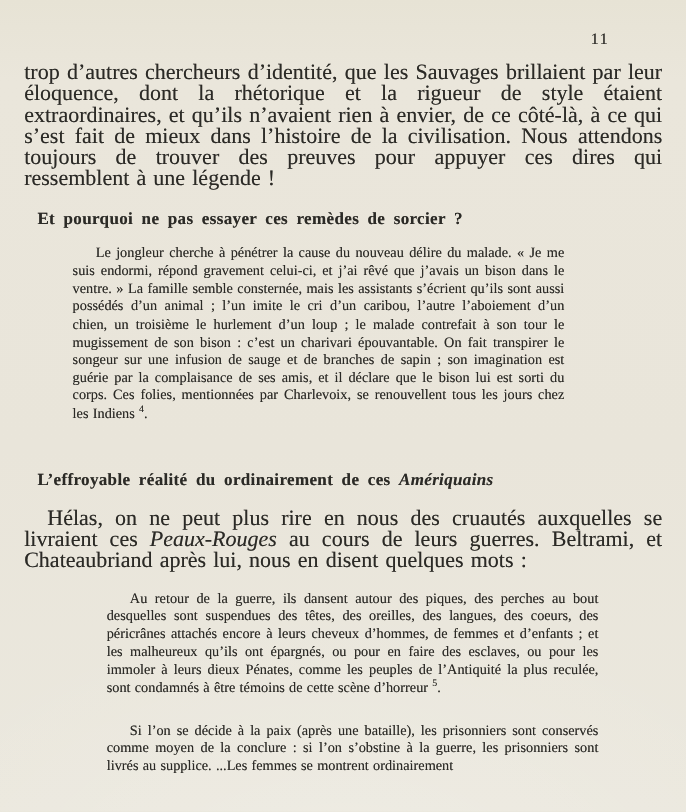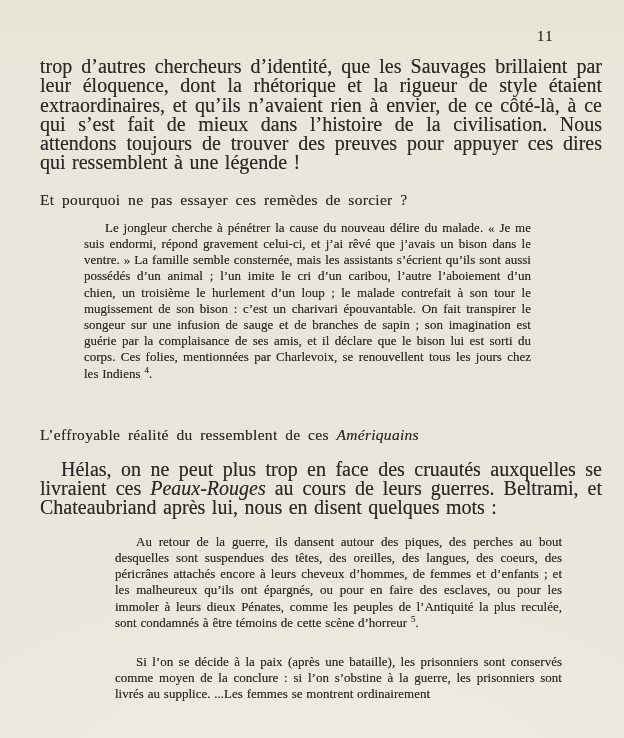--- a/index.html
+++ b/index.html
@@ -12,45 +12,45 @@
     position: relative;
     width: 624px;
     height: 738px;
     box-sizing: border-box;
     overflow: hidden;
     background:
       radial-gradient(ellipse 120% 60% at 50% 110%, rgba(255,255,255,0.18), rgba(255,255,255,0) 60%),
       linear-gradient(180deg, #e7e3d5 0%, #eae6db 10%, #e9e5da 55%, #ebe8de 100%);
     font-family: "Liberation Serif", "DejaVu Serif", serif;
     color: #2b2a26;
-    padding: 57px 22px 0 40px;
+    padding: 57px 22px 0 22px;
     text-shadow: 0 0 0.5px rgba(43,42,38,0.55);
   }
   .page-number {
     position: absolute;
     left: 537px;
     top: 28px;
     font-size: 14.5px;
     letter-spacing: 1.5px;
   }
   .para {
     font-size: 20px;
     line-height: 19.3px;
     text-align: justify;
     word-spacing: 1.5px;
     margin: 0;
   }
   .para.indented { text-indent: 21px; }
   .heading {
     font-size: 15.5px;
-    font-weight: normal;
+    font-weight: bold;
     word-spacing: 3.5px;
     letter-spacing: 0.3px;
     line-height: 20px;
-    margin: 0;
+    margin: 12px;
   }
   .heading-1 { margin-top: 17px; }
   .heading-2 { margin-top: 43px; }
   .quote {
     margin: 0 0 0 75px;
     width: 447px;
     font-size: 13px;
     line-height: 16.2px;
     text-align: justify;
     text-indent: 21px;
@@ -73,21 +73,21 @@
 <div class="page">
 
   <div class="page-number">11</div>
 
   <p class="para para-1">trop d’autres chercheurs d’identité, que les Sauvages brillaient par leur éloquence, dont la rhétorique et la rigueur de style étaient extraordinaires, et qu’ils n’avaient rien à envier, de ce côté-là, à ce qui s’est fait de mieux dans l’histoire de la civilisation. Nous attendons toujours de trouver des preuves pour appuyer ces dires qui ressemblent à une légende !</p>
 
   <h2 class="heading heading-1">Et pourquoi ne pas essayer ces remèdes de sorcier ?</h2>
 
   <p class="quote quote-1"><span>Le jongleur cherche à pénétrer la cause du nouveau délire du malade. « Je me suis endormi, répond gravement celui-ci, et j’ai rêvé que j’avais un bison dans le ventre. » La famille semble consternée, mais les assistants s’écrient qu’ils sont aussi possédés d’un animal ; l’un imite le cri d’un caribou, l’autre l’aboiement d’un chien, un troisième le hurlement d’un loup ; le malade contrefait à son tour le mugissement de son bison : c’est un charivari épouvantable. On fait transpirer le songeur sur une infusion de sauge et de branches de sapin ; son imagination est guérie par la complaisance de ses amis, et il déclare que le bison lui est sorti du corps. Ces folies, mentionnées par Charlevoix, se renouvellent tous les jours chez les Indiens </span><sup>4</sup><span>.</span></p>
 
-  <h2 class="heading heading-2"><span>L’effroyable réalité du ressemblent de ces </span><span class="it">Amériquains</span></h2>
+  <h2 class="heading heading-2"><span>L’effroyable réalité du ordinairement de ces </span><span class="it">Amériquains</span></h2>
 
-  <p class="para para-2 indented"><span>Hélas, on ne peut plus trop en face des cruautés auxquelles se livraient ces </span><span class="it">Peaux-Rouges</span><span> au cours de leurs guerres. Beltrami, et Chateaubriand après lui, nous en disent quelques mots :</span></p>
+  <p class="para para-2 indented"><span>Hélas, on ne peut plus rire en nous des cruautés auxquelles se livraient ces </span><span class="it">Peaux-Rouges</span><span> au cours de leurs guerres. Beltrami, et Chateaubriand après lui, nous en disent quelques mots :</span></p>
 
   <p class="quote quote-2"><span>Au retour de la guerre, ils dansent autour des piques, des perches au bout desquelles sont suspendues des têtes, des oreilles, des langues, des coeurs, des péricrânes attachés encore à leurs cheveux d’hommes, de femmes et d’enfants ; et les malheureux qu’ils ont épargnés, ou pour en faire des esclaves, ou pour les immoler à leurs dieux Pénates, comme les peuples de l’Antiquité la plus reculée, sont condamnés à être témoins de cette scène d’horreur </span><sup>5</sup><span>.</span></p>
 
   <p class="quote quote-3">Si l’on se décide à la paix (après une bataille), les prisonniers sont conservés comme moyen de la conclure : si l’on s’obstine à la guerre, les prisonniers sont livrés au supplice. ...Les femmes se montrent ordinairement</p>
 
 </div>
 
 </body></html>

